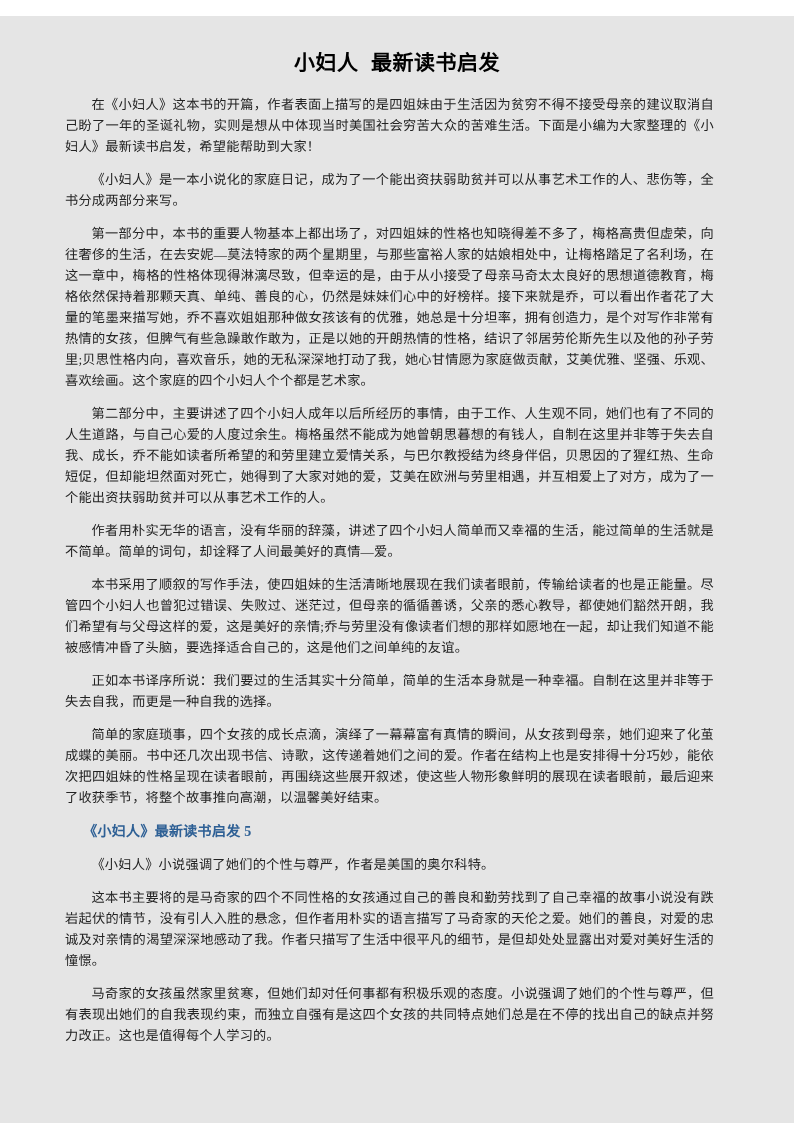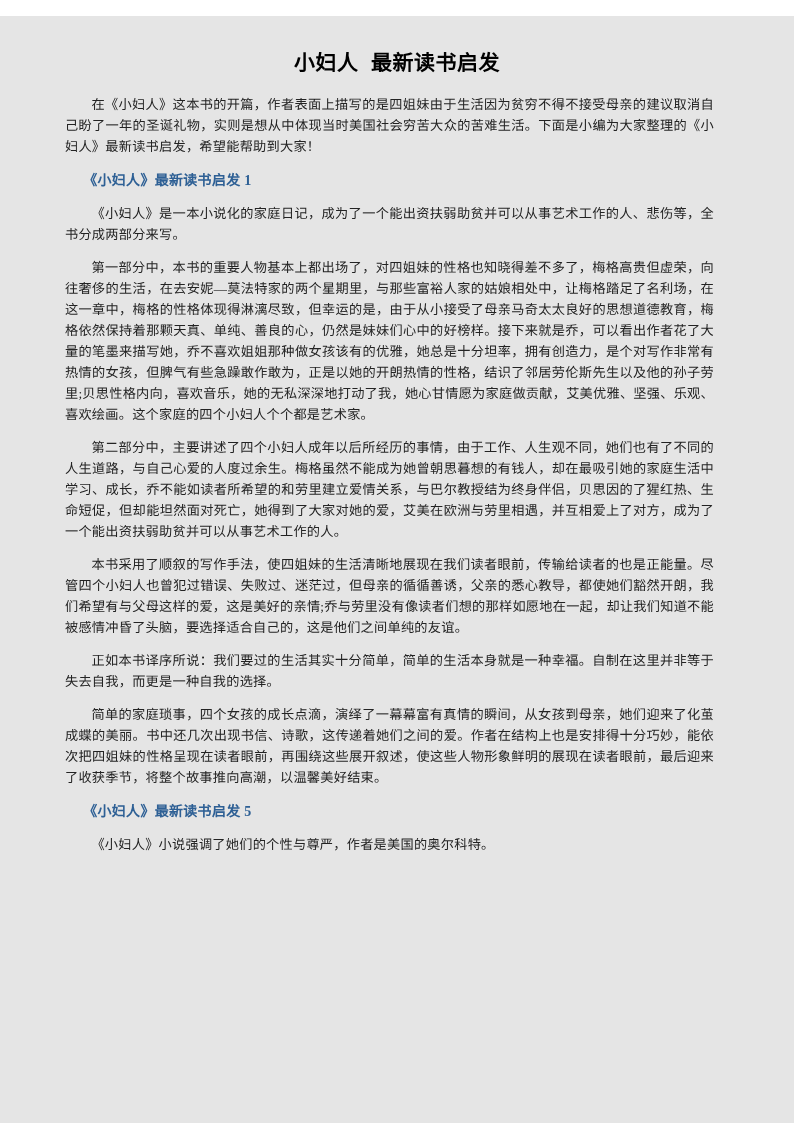--- a/index.html
+++ b/index.html
@@ -64,27 +64,29 @@
 <body>
 
 <div class="page">
 
   <h1 class="doc-title">小妇人  最新读书启发</h1>
 
   <div class="body-wrap">
 
     <p class="para">在《小妇人》这本书的开篇，作者表面上描写的是四姐妹由于生活因为贫穷不得不接受母亲的建议取消自己盼了一年的圣诞礼物，实则是想从中体现当时美国社会穷苦大众的苦难生活。下面是小编为大家整理的《小妇人》最新读书启发，希望能帮助到大家！</p>
 
-    <h2 class="section-heading">《小妇人》最新读书启发 1</h2>
 
     <p class="para">《小妇人》是一本小说化的家庭日记，成为了一个能出资扶弱助贫并可以从事艺术工作的人、悲伤等，全书分成两部分来写。</p>
     <p class="para">第一部分中，本书的重要人物基本上都出场了，对四姐妹的性格也知晓得差不多了，梅格高贵但虚荣，向往奢侈的生活，在去安妮—莫法特家的两个星期里，与那些富裕人家的姑娘相处中，让梅格踏足了名利场，在这一章中，梅格的性格体现得淋漓尽致，但幸运的是，由于从小接受了母亲马奇太太良好的思想道德教育，梅格依然保持着那颗天真、单纯、善良的心，仍然是妹妹们心中的好榜样。接下来就是乔，可以看出作者花了大量的笔墨来描写她，乔不喜欢姐姐那种做女孩该有的优雅，她总是十分坦率，拥有创造力，是个对写作非常有热情的女孩，但脾气有些急躁敢作敢为，正是以她的开朗热情的性格，结识了邻居劳伦斯先生以及他的孙子劳里;贝思性格内向，喜欢音乐，她的无私深深地打动了我，她心甘情愿为家庭做贡献，艾美优雅、坚强、乐观、喜欢绘画。这个家庭的四个小妇人个个都是艺术家。</p>
-    <p class="para">第二部分中，主要讲述了四个小妇人成年以后所经历的事情，由于工作、人生观不同，她们也有了不同的人生道路，与自己心爱的人度过余生。梅格虽然不能成为她曾朝思暮想的有钱人，却在最吸引她的家庭生活中学习、成长，乔不能如读者所希望的和劳里建立爱情关系，与巴尔教授结为终身伴侣，贝思因的了猩红热、生命短促，但却能坦然面对死亡，她得到了大家对她的爱，艾美在欧洲与劳里相遇，并互相爱上了对方，成为了一个能出资扶弱助贫并可以从事艺术工作的人。</p>
+    <p class="para">第二部分中，主要讲述了四个小妇人成年以后所经历的事情，由于工作、人生观不同，她们也有了不同的人生道路，与自己心爱的人度过余生。梅格虽然不能成为她曾朝思暮想的有钱人，自制在这里并非等于失去自我、成长，乔不能如读者所希望的和劳里建立爱情关系，与巴尔教授结为终身伴侣，贝思因的了猩红热、生命短促，但却能坦然面对死亡，她得到了大家对她的爱，艾美在欧洲与劳里相遇，并互相爱上了对方，成为了一个能出资扶弱助贫并可以从事艺术工作的人。</p>
+    <p class="para">作者用朴实无华的语言，没有华丽的辞藻，讲述了四个小妇人简单而又幸福的生活，能过简单的生活就是不简单。简单的词句，却诠释了人间最美好的真情—爱。</p>
     <p class="para">本书采用了顺叙的写作手法，使四姐妹的生活清晰地展现在我们读者眼前，传输给读者的也是正能量。尽管四个小妇人也曾犯过错误、失败过、迷茫过，但母亲的循循善诱，父亲的悉心教导，都使她们豁然开朗，我们希望有与父母这样的爱，这是美好的亲情;乔与劳里没有像读者们想的那样如愿地在一起，却让我们知道不能被感情冲昏了头脑，要选择适合自己的，这是他们之间单纯的友谊。</p>
     <p class="para">正如本书译序所说：我们要过的生活其实十分简单，简单的生活本身就是一种幸福。自制在这里并非等于失去自我，而更是一种自我的选择。</p>
     <p class="para">简单的家庭琐事，四个女孩的成长点滴，演绎了一幕幕富有真情的瞬间，从女孩到母亲，她们迎来了化茧成蝶的美丽。书中还几次出现书信、诗歌，这传递着她们之间的爱。作者在结构上也是安排得十分巧妙，能依次把四姐妹的性格呈现在读者眼前，再围绕这些展开叙述，使这些人物形象鲜明的展现在读者眼前，最后迎来了收获季节，将整个故事推向高潮，以温馨美好结束。</p>
 
     <h2 class="section-heading">《小妇人》最新读书启发 5</h2>
 
     <p class="para">《小妇人》小说强调了她们的个性与尊严，作者是美国的奥尔科特。</p>
+    <p class="para">这本书主要将的是马奇家的四个不同性格的女孩通过自己的善良和勤劳找到了自己幸福的故事小说没有跌岩起伏的情节，没有引人入胜的悬念，但作者用朴实的语言描写了马奇家的天伦之爱。她们的善良，对爱的忠诚及对亲情的渴望深深地感动了我。作者只描写了生活中很平凡的细节，是但却处处显露出对爱对美好生活的憧憬。</p>
+    <p class="para">马奇家的女孩虽然家里贫寒，但她们却对任何事都有积极乐观的态度。小说强调了她们的个性与尊严，但有表现出她们的自我表现约束，而独立自强有是这四个女孩的共同特点她们总是在不停的找出自己的缺点并努力改正。这也是值得每个人学习的。</p>
 
   </div>
 </div>
 
 </body></html>

